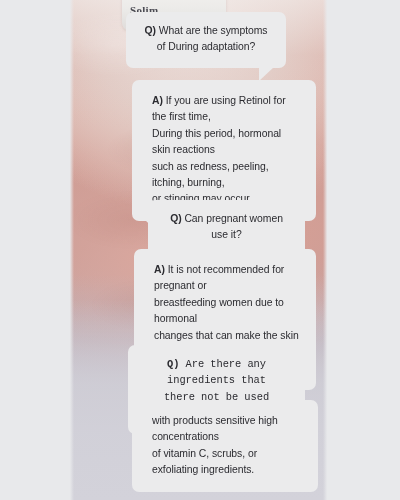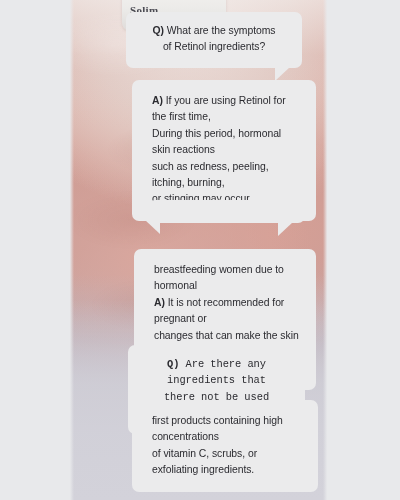--- a/index.html
+++ b/index.html
@@ -115,51 +115,52 @@
   <div class="photo-strip">
     <div class="photo-base"></div>
     <div class="photo-shade"></div>
     <div class="product-bottle"></div>
     <div class="product-label">Solim</div>
     <div class="cloth-lower"></div>
     <div class="strip-edge-l"></div>
     <div class="strip-edge-r"></div>
   </div>
 
-  <div class="bubble q" id="b-q1" style="left:126px;top:12px;width:176px;">
+  <div class="bubble q" id="b-q1" style="left:126px;top:12px;width:160px;">
     <span class="ln"><span class="lead">Q)</span> What are the symptoms</span>
-    <span class="ln">of Retinol ingredients?</span>
+    <span class="ln">of During adaptation?</span>
     <span class="tail tail-right"></span>
   </div>
 
   <div class="bubble a" id="b-a1" style="left:90px;top:80px;width:184px;">
     <span class="ln"><span class="lead">A)</span> If you are using Retinol for the first time,</span>
     <span class="ln">During this period, hormonal skin reactions</span>
     <span class="ln">such as redness, peeling, itching, burning,</span>
     <span class="ln">or stinging may occur.</span>
     <span class="tail tail-left"></span>
   </div>
 
   <div class="bubble q" id="b-q2" style="left:148px;top:200px;width:157px;">
+    <span class="ln"><span class="lead">Q)</span> Can pregnant women use it?</span>
     <span class="tail tail-right"></span>
   </div>
 
   <div class="bubble a" id="b-a2" style="left:92px;top:249px;width:182px;">
+    <span class="ln"><span class="lead">A)</span> It is not recommended for pregnant or</span>
     <span class="ln">breastfeeding women due to hormonal</span>
-    <span class="ln"><span class="lead">A)</span> It is not recommended for pregnant or</span>
     <span class="ln">changes that can make the skin more</span>
     <span class="ln">sensitive.</span>
     <span class="tail tail-left"></span>
   </div>
 
   <div class="bubble q" id="b-q3" style="left:128px;top:345px;width:177px;font-family:Liberation Mono, monospace;">
     <span class="ln"><span class="lead">Q)</span> Are there any ingredients that</span>
     <span class="ln">there not be used together?</span>
     <span class="tail tail-right"></span>
   </div>
 
   <div class="bubble a" id="b-a3" style="left:90px;top:400px;width:186px;">
-    <span class="ln">first products containing high concentrations</span>
+    <span class="ln">with products sensitive high concentrations</span>
     <span class="ln">of vitamin C, scrubs, or exfoliating ingredients.</span>
 
   </div>
 
 </div>
 
 </body></html>

